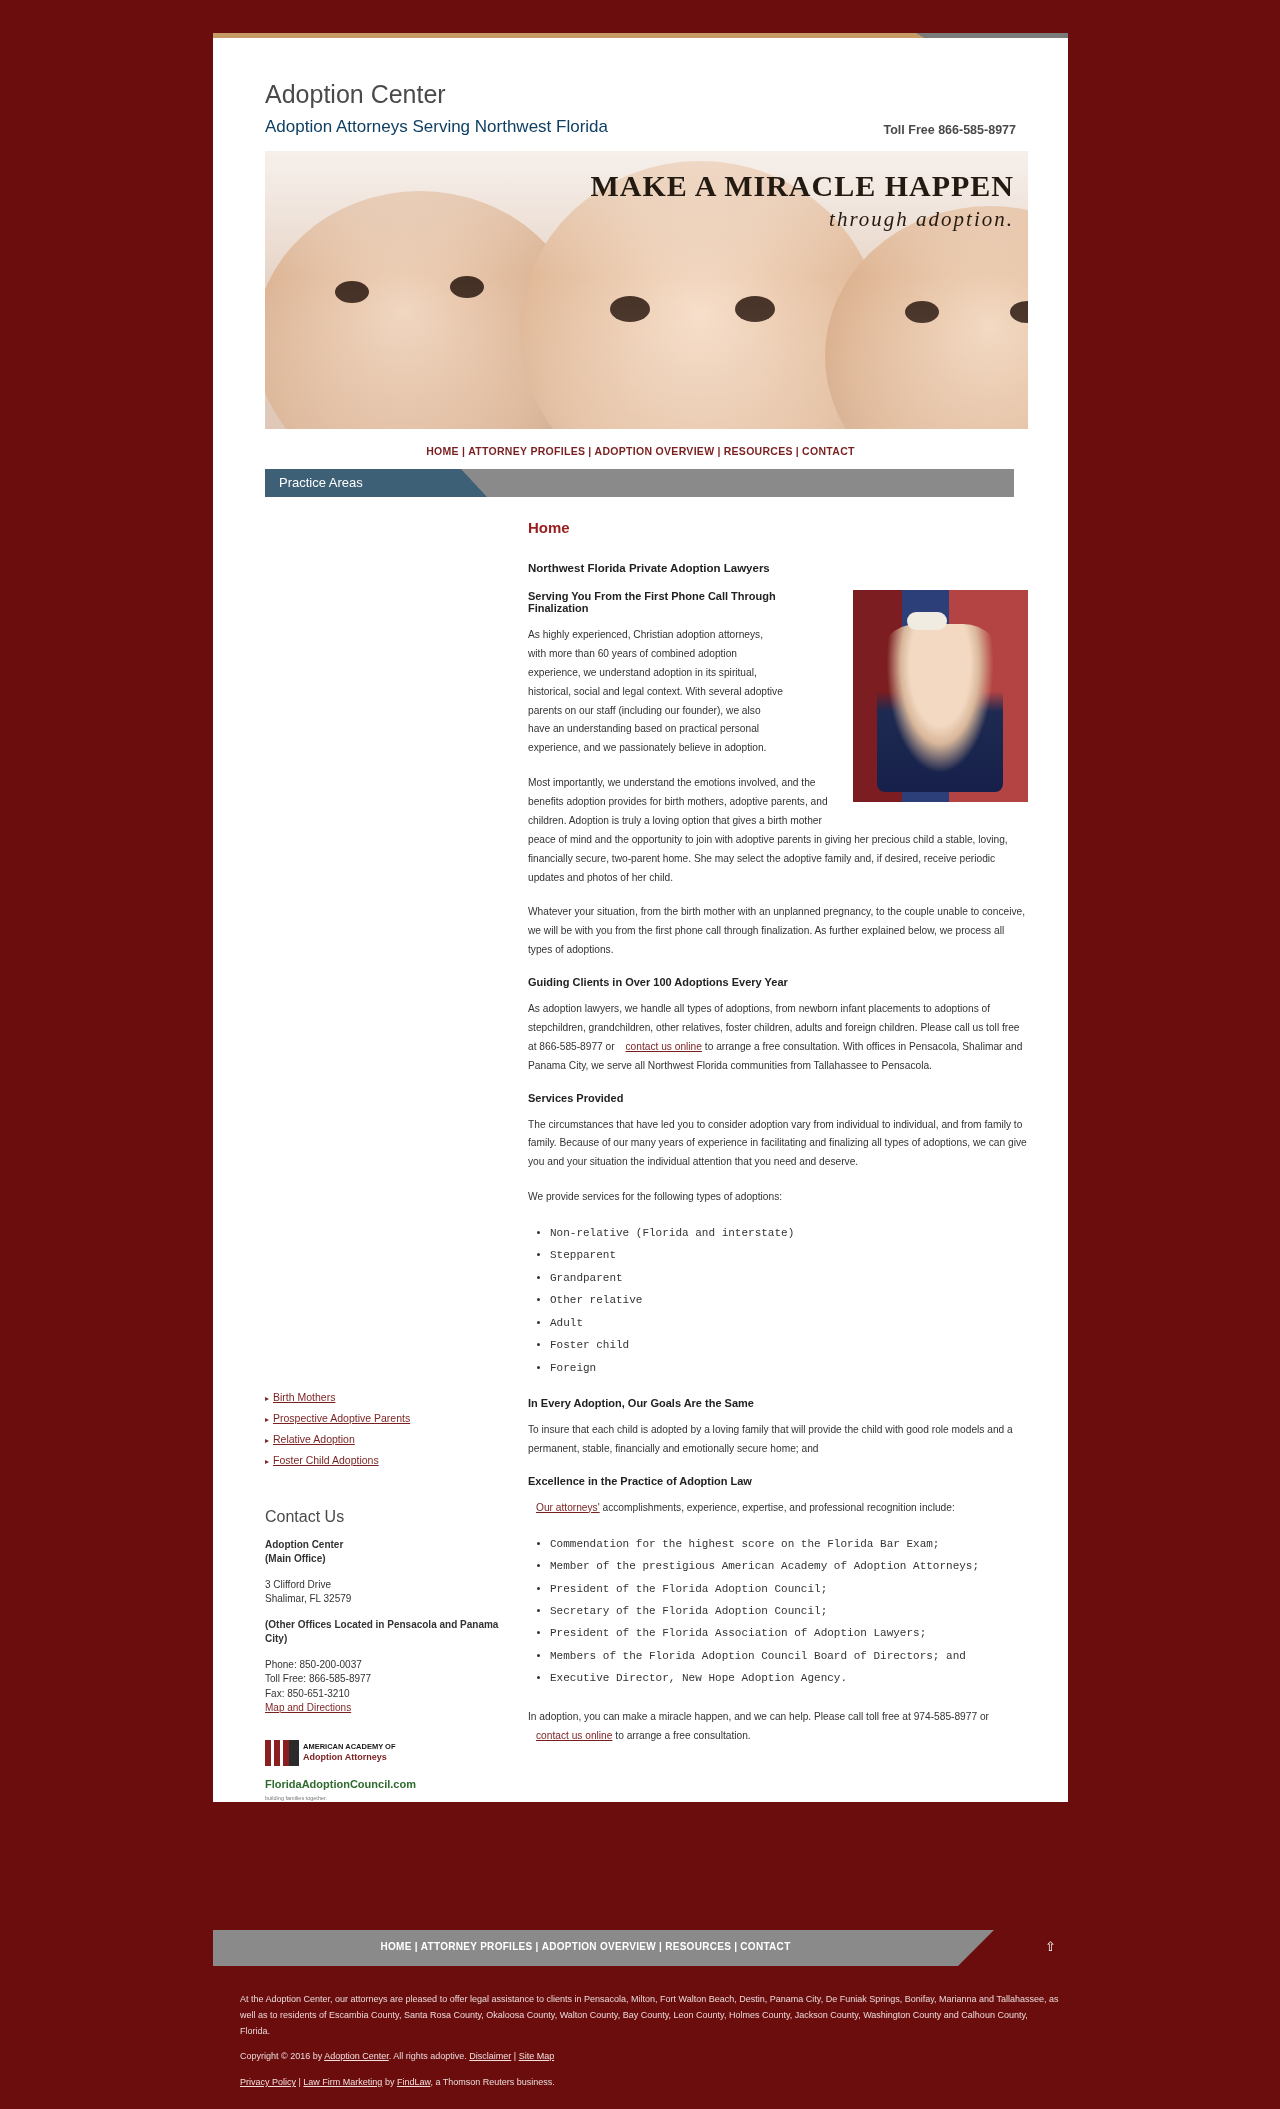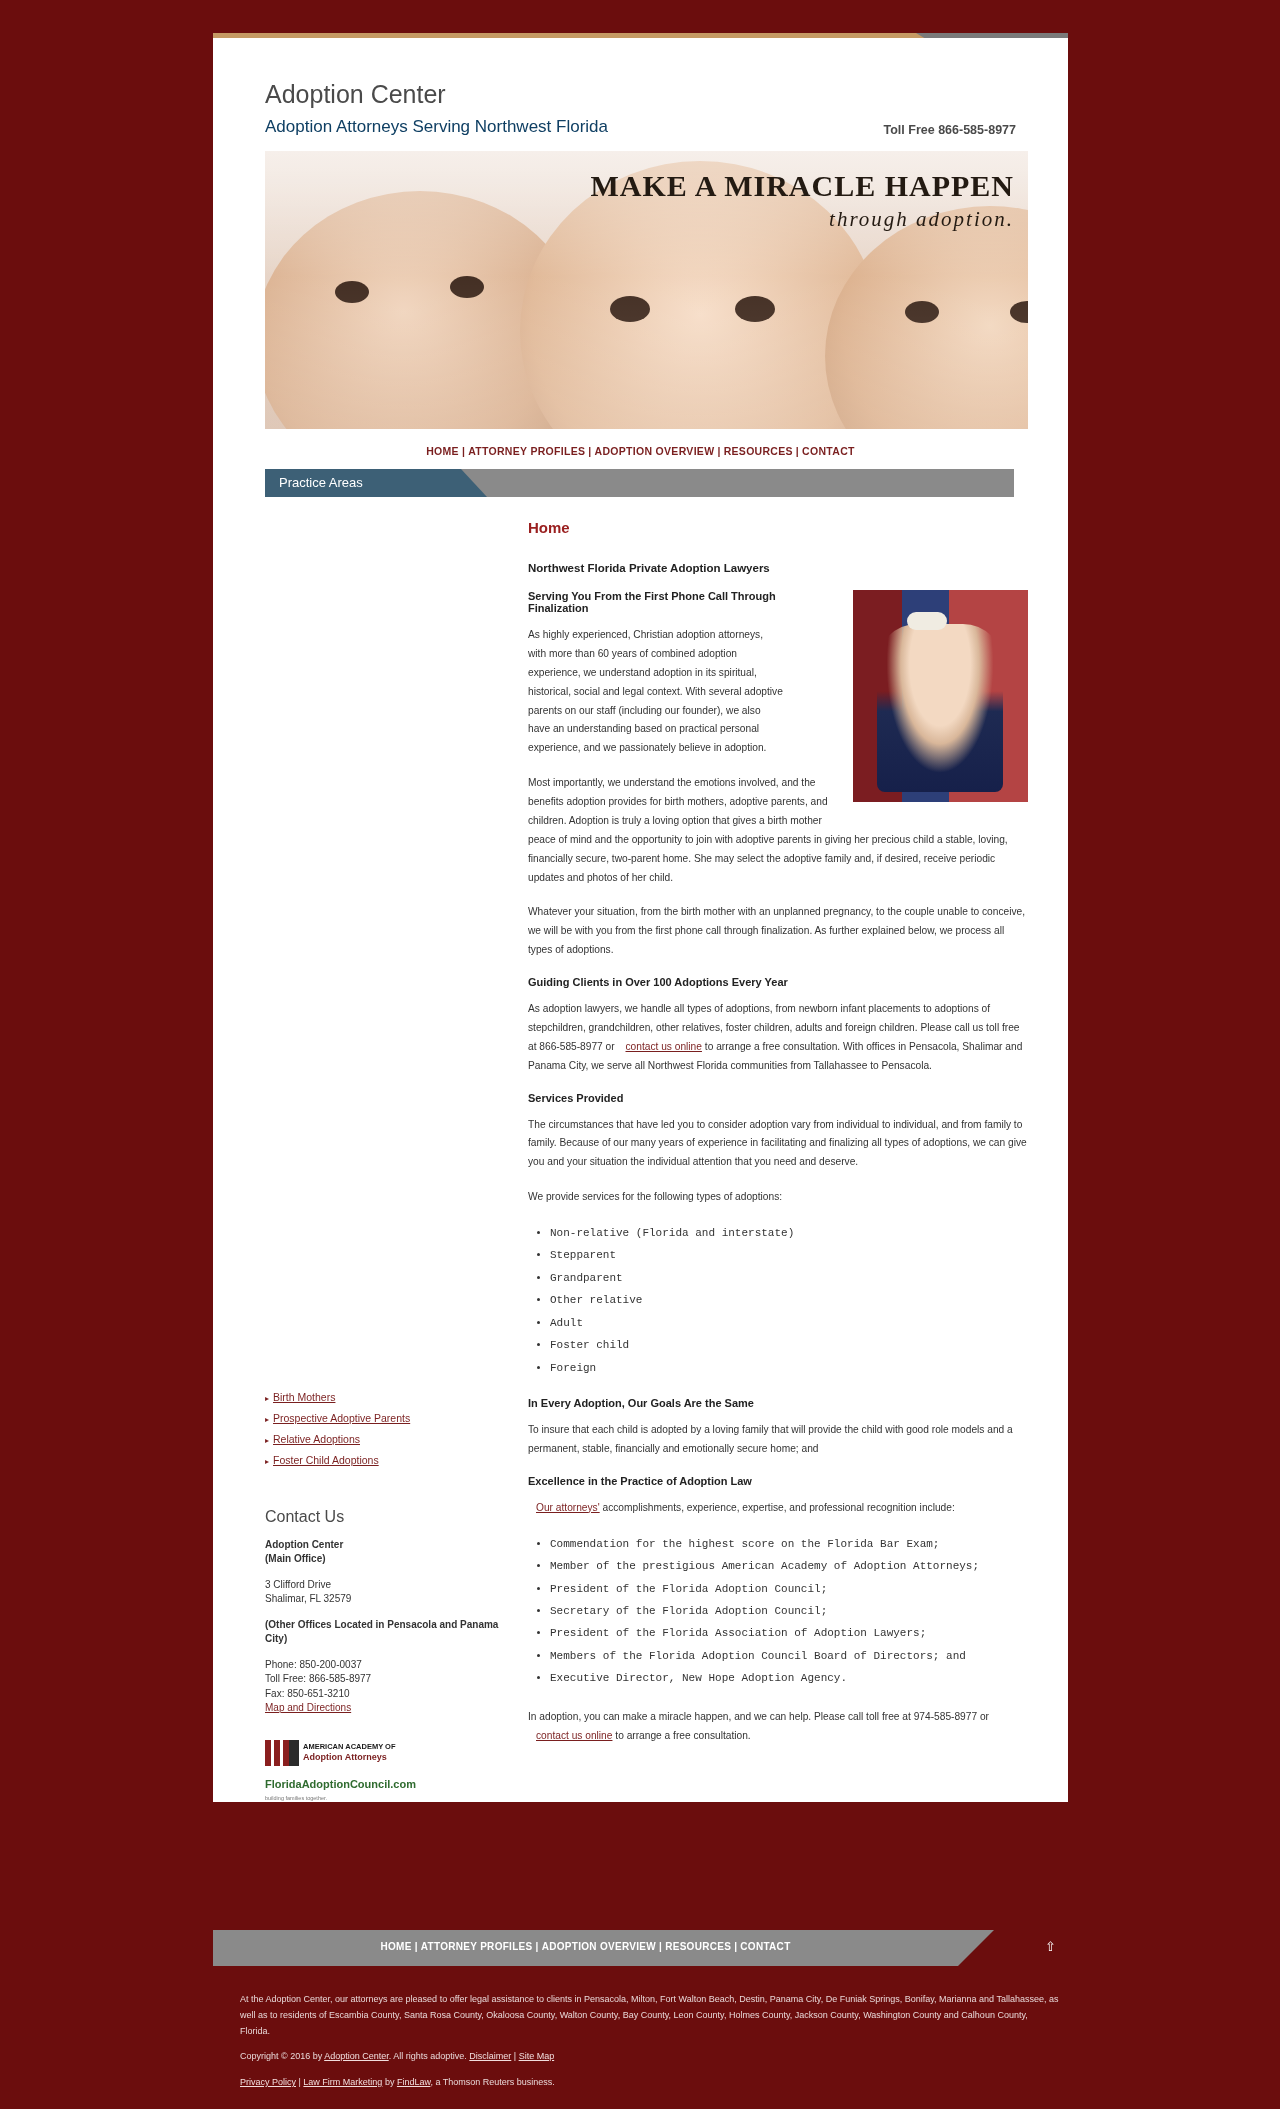--- a/index.html
+++ b/index.html
@@ -288,21 +288,21 @@
         <div class="pbar-slant"></div>
         <div class="pbar-title">Practice Areas</div>
       </div>
 
       <div class="cols">
 
         <div class="left-col">
           <ul class="pa-list">
             <li><span class="caret">▸</span><a href="#">Birth Mothers</a></li>
             <li><span class="caret">▸</span><a href="#">Prospective Adoptive Parents</a></li>
-            <li><span class="caret">▸</span><a href="#">Relative Adoptions</a></li>
+            <li><span class="caret">▸</span><a href="#">Relative Adoption</a></li>
             <li><span class="caret">▸</span><a href="#">Foster Child Adoptions</a></li>
           </ul>
 
           <div class="contact-h">Contact Us</div>
           <div class="contact-blk">
             <div class="grp">
               <div class="b">Adoption Center</div>
               <div class="b">(Main Office)</div>
             </div>
             <div class="grp">

